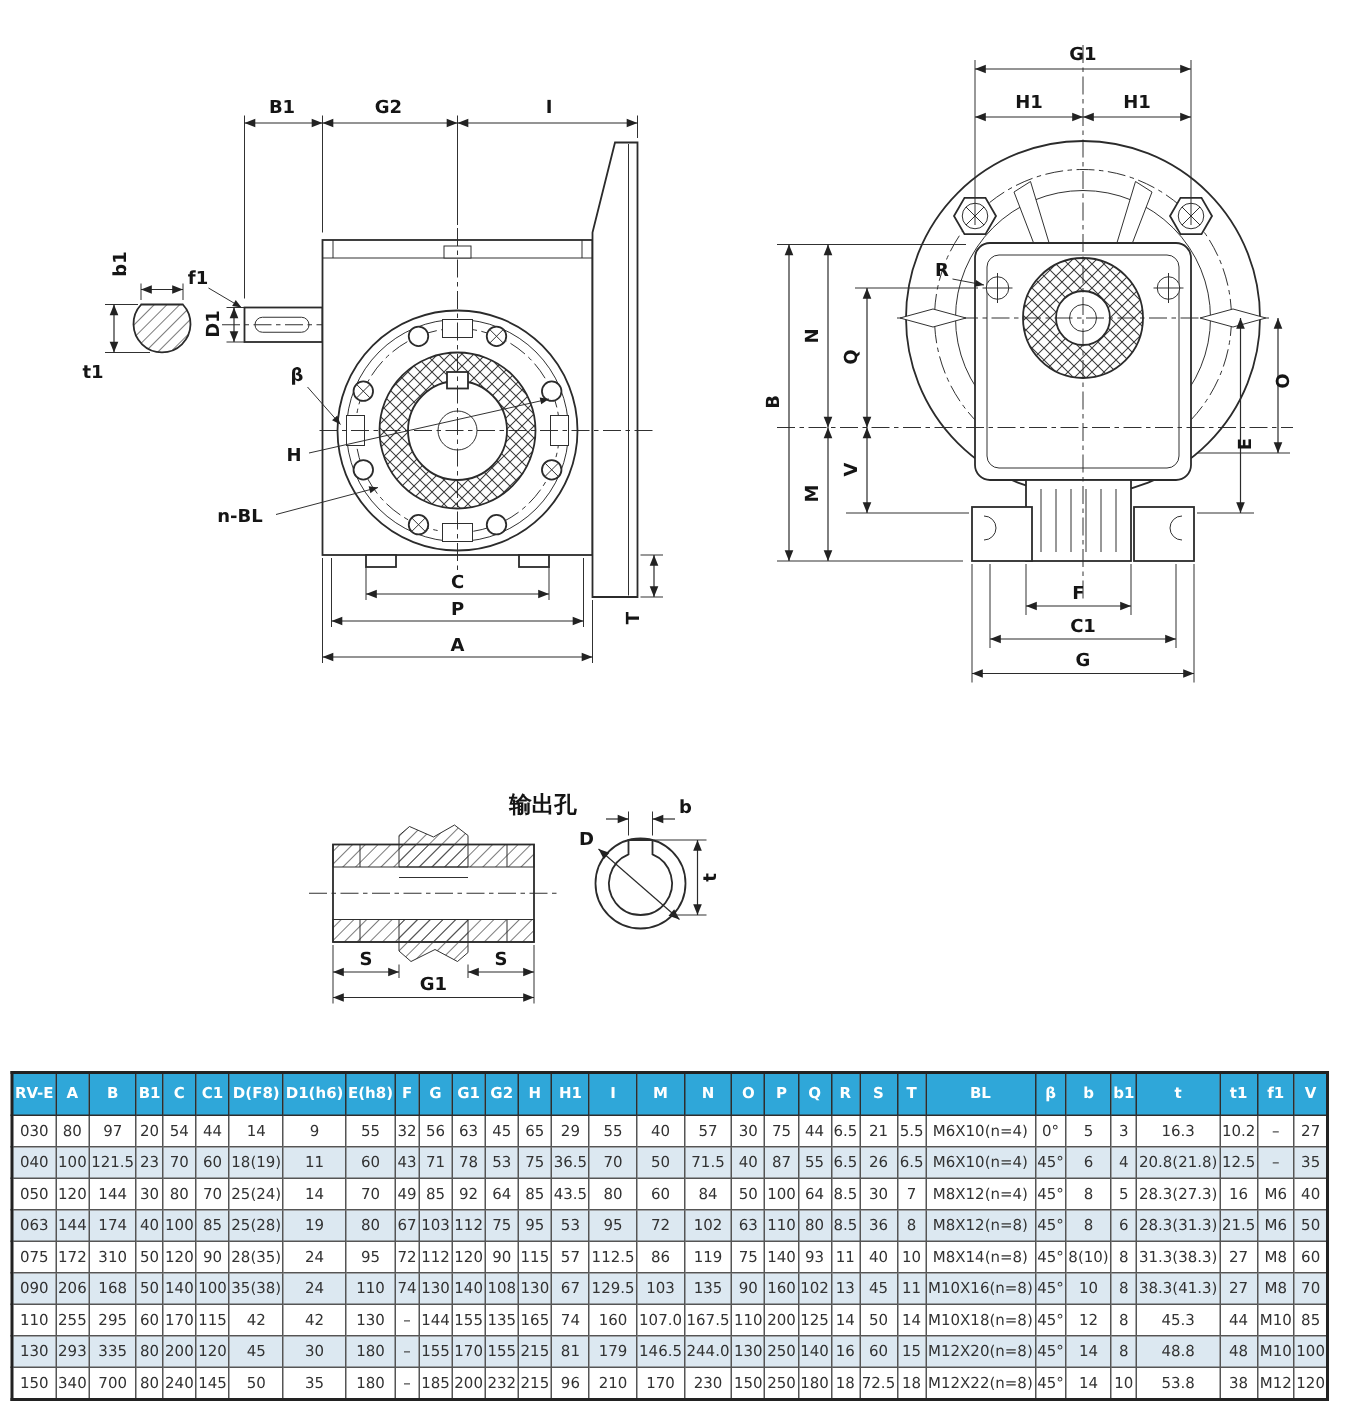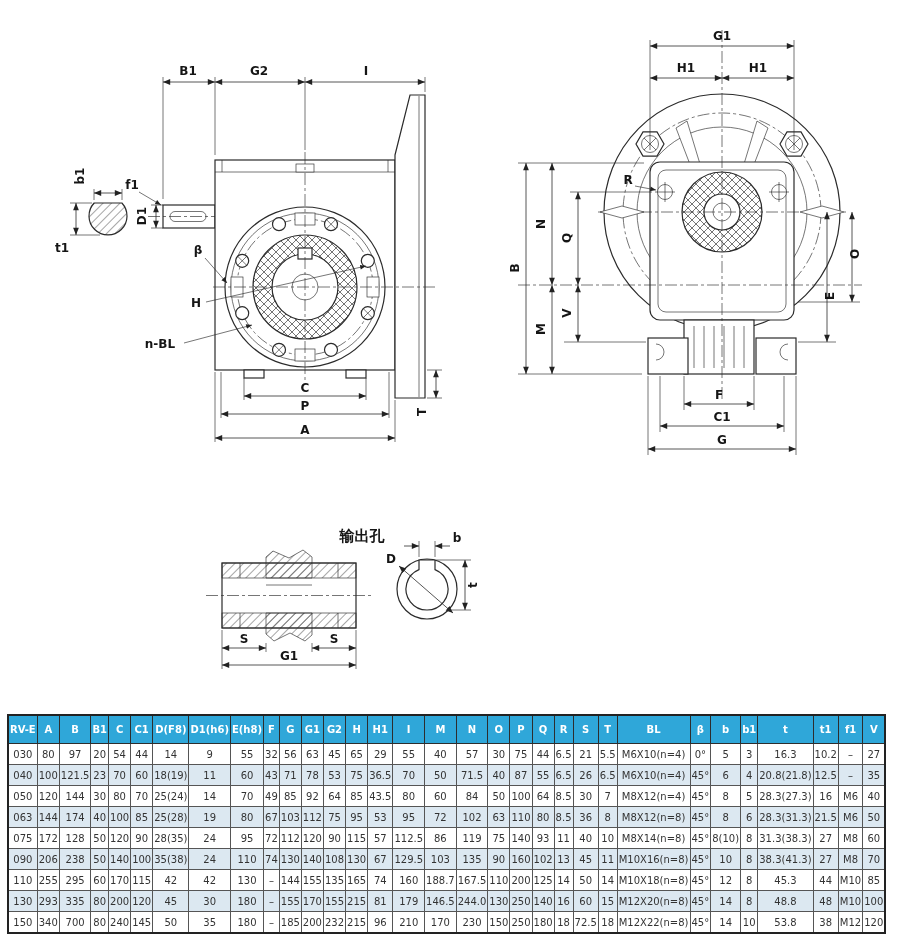--- a/index.html
+++ b/index.html
@@ -435,21 +435,21 @@
             <td>8</td>
             <td>6</td>
             <td>28.3(31.3)</td>
             <td>21.5</td>
             <td>M6</td>
             <td>50</td>
           </tr>
           <tr>
             <td>075</td>
             <td>172</td>
-            <td>128</td>
+            <td>310</td>
             <td>50</td>
             <td>120</td>
             <td>90</td>
             <td>28(35)</td>
             <td>24</td>
             <td>95</td>
             <td>72</td>
             <td>112</td>
             <td>120</td>
             <td>90</td>
@@ -469,21 +469,21 @@
             <td>8(10)</td>
             <td>8</td>
             <td>31.3(38.3)</td>
             <td>27</td>
             <td>M8</td>
             <td>60</td>
           </tr>
           <tr>
             <td>090</td>
             <td>206</td>
-            <td>238</td>
+            <td>168</td>
             <td>50</td>
             <td>140</td>
             <td>100</td>
             <td>35(38)</td>
             <td>24</td>
             <td>110</td>
             <td>74</td>
             <td>130</td>
             <td>140</td>
             <td>108</td>
@@ -517,21 +517,21 @@
             <td>42</td>
             <td>42</td>
             <td>130</td>
             <td>–</td>
             <td>144</td>
             <td>155</td>
             <td>135</td>
             <td>165</td>
             <td>74</td>
             <td>160</td>
-            <td>188.7</td>
+            <td>107.0</td>
             <td>167.5</td>
             <td>110</td>
             <td>200</td>
             <td>125</td>
             <td>14</td>
             <td>50</td>
             <td>14</td>
             <td>M10X18(n=8)</td>
             <td>45°</td>
             <td>12</td>

